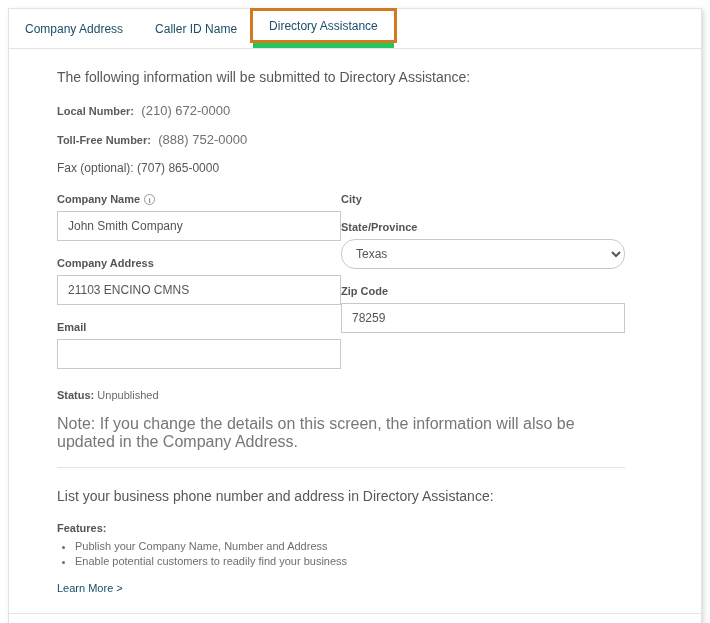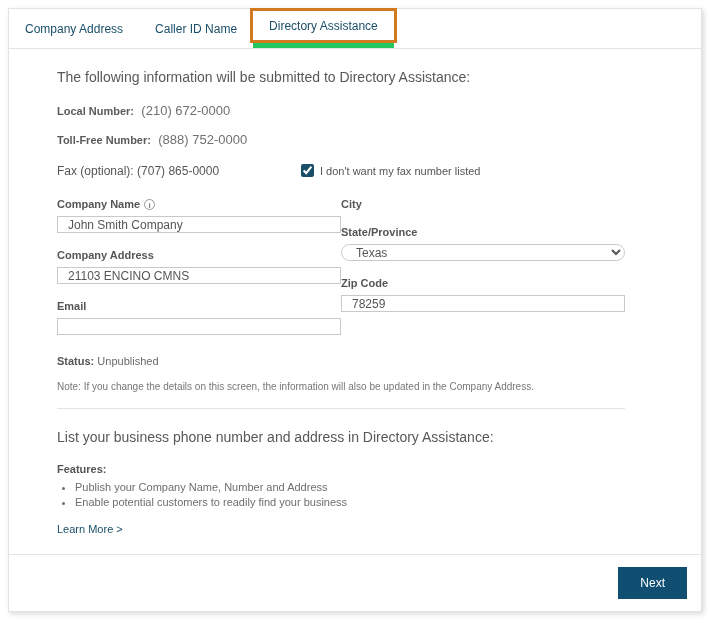--- a/index.html
+++ b/index.html
@@ -91,31 +91,31 @@
     width:11px;height:11px;
     border:1px solid #999;
     border-radius:50%;
     font-size:8px;
     line-height:11px;
     text-align:center;
     color:#888;
   }
   input[type=text], select {
     width: 100%;
-    height: 17px;
+    height: 30px;
     border: 1px solid #c9c9c9;
     padding: 0 10px;
     font-size: 12px;
     color:#555;
     background:#fff;
   }
   select { appearance: menulist; border-radius: 14px; }
   .status-line { font-size:11px; color:#6a6a6a; margin-top:4px; margin-bottom:14px;}
   .status-line b{ font-weight:bold; color:#555;}
-  .note { font-size:10px; color:#777; margin-bottom:16px;}
+  .note { font-size:16px; color:#777; margin-bottom:16px;}
   hr { border:none; border-top:1px solid #e3e3e3; margin:0 0 20px 0;}
   .features-label{font-size:11px;font-weight:bold;color:#555;margin-bottom:6px;}
   ul.features{margin:4px 0 14px 18px;padding:0;font-size:11px;color:#6e6e6e;}
   ul.features li{margin-bottom:3px;}
   .learn-more{font-size:11px;color:#1a4e69;cursor:pointer;}
   .footer{
     border-top:1px solid #e3e3e3;
     padding:12px 14px;
     display:flex;
     justify-content:flex-end;
@@ -154,24 +154,20 @@
     <div class="row-line">
       <span class="lbl">Toll-Free Number:</span>
       <span class="val">(888) 752-0000</span>
     </div>
 
     <div class="fax-row">
       <div class="left">
         <span class="lbl">Fax (optional):</span>
         <span class="val">(707) 865-0000</span>
       </div>
-      <label class="chk-wrap">
-        <input type="checkbox" checked="" style="">
-        <span>I don't want my fax number listed</span>
-      </label>
     </div>
 
     <div class="form-grid">
       <div class="col">
         <div class="field">
           <div class="field-label">
             <span>Company Name</span>
             <span class="info-icon">i</span>
           </div>
           <input type="text" value="John Smith Company" style="">

